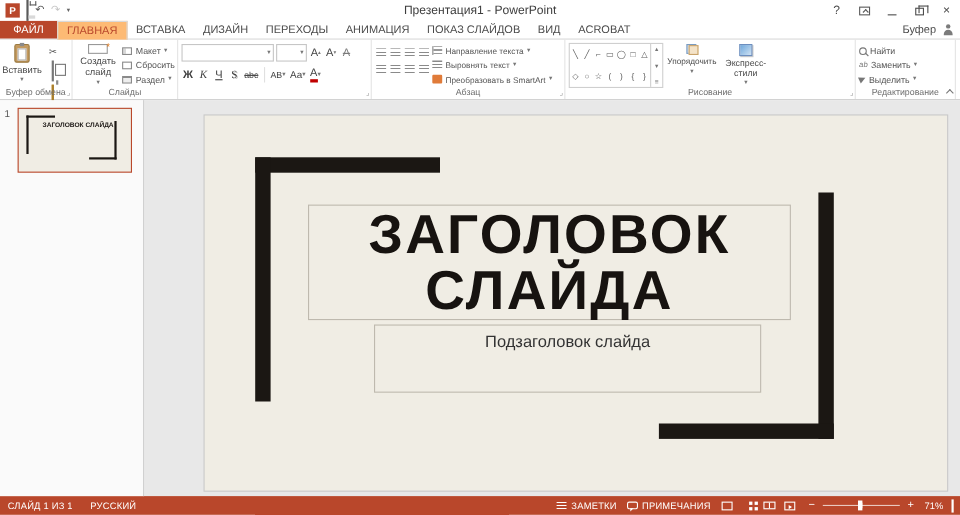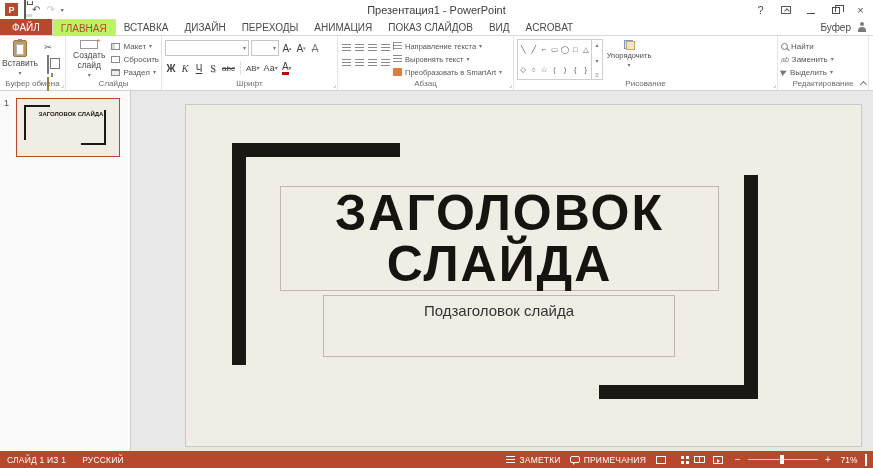--- a/index.html
+++ b/index.html
@@ -29,21 +29,21 @@
   .ic-min{width:8px;height:1px;background:#4c4c4c;margin-top:7px}
   .ic-restore{width:8px;height:7px;border:1px solid #4c4c4c;background:#fff;position:relative;margin-top:2px}
   .ic-restore::before{content:"";position:absolute;left:2px;top:-3px;width:7px;height:6px;
                       border:1px solid #4c4c4c;border-bottom:none}
 
   
   .tabrow{height:17px;display:flex;align-items:stretch;background:#fff;border-bottom:1px solid #d9d9d9;flex:none;position:relative;z-index:1}
   .file-tab{background:var(--accent);color:#fff;font-size:10px;padding:0 12px;display:flex;align-items:center}
   .tabs{display:flex}
   .tab{font-size:10px;color:#4a4a4a;padding:0 8px;display:flex;align-items:center;white-space:nowrap}
-  .tab.active{color:var(--accent);background:#bef264;border:1px solid #d9d9d9;border-bottom:none;margin-bottom:-1px}
+  .tab.active{color:var(--accent);background:#fdba74;border:1px solid #d9d9d9;border-bottom:none;margin-bottom:-1px}
   .signin{margin-left:auto;display:flex;align-items:center;gap:5px;padding-right:5px;font-size:10px;color:#4a4a4a}
   .ic-person{width:12px;height:12px;position:relative;overflow:hidden}
   .ic-person::before{content:"";position:absolute;left:4px;top:1px;width:4px;height:4px;border-radius:50%;background:#7b7b7b}
   .ic-person::after{content:"";position:absolute;left:2px;top:6px;width:8px;height:5px;border-radius:4px 4px 0 0;background:#7b7b7b}
 
   
   .ribbon{height:55px;background:#fff;border-bottom:1px solid #d2d2d2;display:flex;flex:none;position:relative}
   .rg{position:relative;border-right:1px solid #e4e4e4;padding:2px 2px 12px 3px;display:flex;gap:2px}
   .rg-label{position:absolute;bottom:0;left:0;right:0;text-align:center;font-size:8px;color:#6e6e6e;line-height:12px;white-space:nowrap;overflow:hidden}
   .dlg{position:absolute;right:1px;bottom:2px;font-size:7px;color:#9a9a9a;line-height:7px}
@@ -112,21 +112,21 @@
   .thumb-num{position:absolute;left:4px;top:7px;font-size:9px;color:#555}
   .thumb{position:absolute;left:16px;top:7px;width:104px;height:59px;background:var(--slide-bg);border:1px solid var(--accent);overflow:hidden}
   .t-bar{position:absolute;background:var(--shape)}
   .t-title{position:absolute;left:16px;right:10px;top:12px;text-align:center;font-size:6px;font-weight:bold;color:#1a1613;line-height:1.1}
   .editor{position:relative;flex:1}
   .slide{position:absolute;left:55px;top:14px;width:675px;height:341px;background:var(--slide-bg);box-shadow:0 0 0 1px #c9c9c9}
   .s-bar{position:absolute;background:var(--shape)}
   .ph{position:absolute;border:1px solid #beb9ae}
   .ph-title{left:94px;top:81px;width:439px;height:105px;display:flex;align-items:center;justify-content:center;text-align:center}
   .ph-title .txt{font-size:50px;font-weight:bold;letter-spacing:2px;line-height:1.02;color:#171310}
-  .ph-sub{left:137px;top:190px;width:352px;height:62px;text-align:center;padding-top:6px}
+  .ph-sub{left:154px;top:190px;width:352px;height:62px;text-align:center;padding-top:6px}
   .ph-sub .txt{font-size:15px;color:#333}
 
   
   .status{height:17px;background:var(--accent);color:#fff;display:flex;align-items:center;font-size:8.5px;flex:none}
   .st-left{display:flex;align-items:center;gap:16px;padding-left:7px}
   .st-right{margin-left:auto;display:flex;align-items:center;gap:9px;padding-right:6px}
   .st-item{display:flex;align-items:center;gap:4px;letter-spacing:.2px;white-space:nowrap}
   .ic-notes{width:9px;height:7px;background:repeating-linear-gradient(to bottom,#fff 0 1px,transparent 1px 3px)}
   .ic-bubble{width:10px;height:7px;border:1px solid #fff;border-radius:2px;position:relative}
   .ic-bubble::after{content:"";position:absolute;left:2px;bottom:-3px;width:0;height:0;border-top:3px solid #fff;border-right:3px solid transparent}
@@ -289,21 +289,20 @@
           <span class="lb" style="font-size:9px">
               <span>Аа</span>
               <span class="car">▾</span>
             </span>
           <span class="lb">
               <span class="swatch">А</span>
               <span class="car">▾</span>
             </span>
         </div>
       </div>
-      <div class="rg-label"><span>Шрифт</span></div>
       <span class="dlg">⌟</span>
     </div>
 
     <div class="rg g-para">
       <div class="parleft">
         <div class="prow">
           <span class="pic">
               <span class="bars"></span>
             </span>
           <span class="pic">
@@ -372,20 +371,25 @@
           </div>
         <div class="shapescroll">
           <span>▴</span>
           <span>▾</span>
           <span>≡</span>
         </div>
       </div>
       <div class="bb bb-arr">
         <span class="ic-arrange"></span>
         <span>Упорядочить</span>
+        <span class="car">▾</span>
+      </div>
+      <div class="bb bb-qs">
+        <span class="ic-qs"></span>
+        <span>Экспресс-стили</span>
         <span class="car">▾</span>
       </div>
       <div class="rg-label"><span>Рисование</span></div>
       <span class="dlg">⌟</span>
     </div>
 
     <div class="rg g-edit">
       <div class="scol">
         <div class="sb">
           <span class="ic-find"></span>

